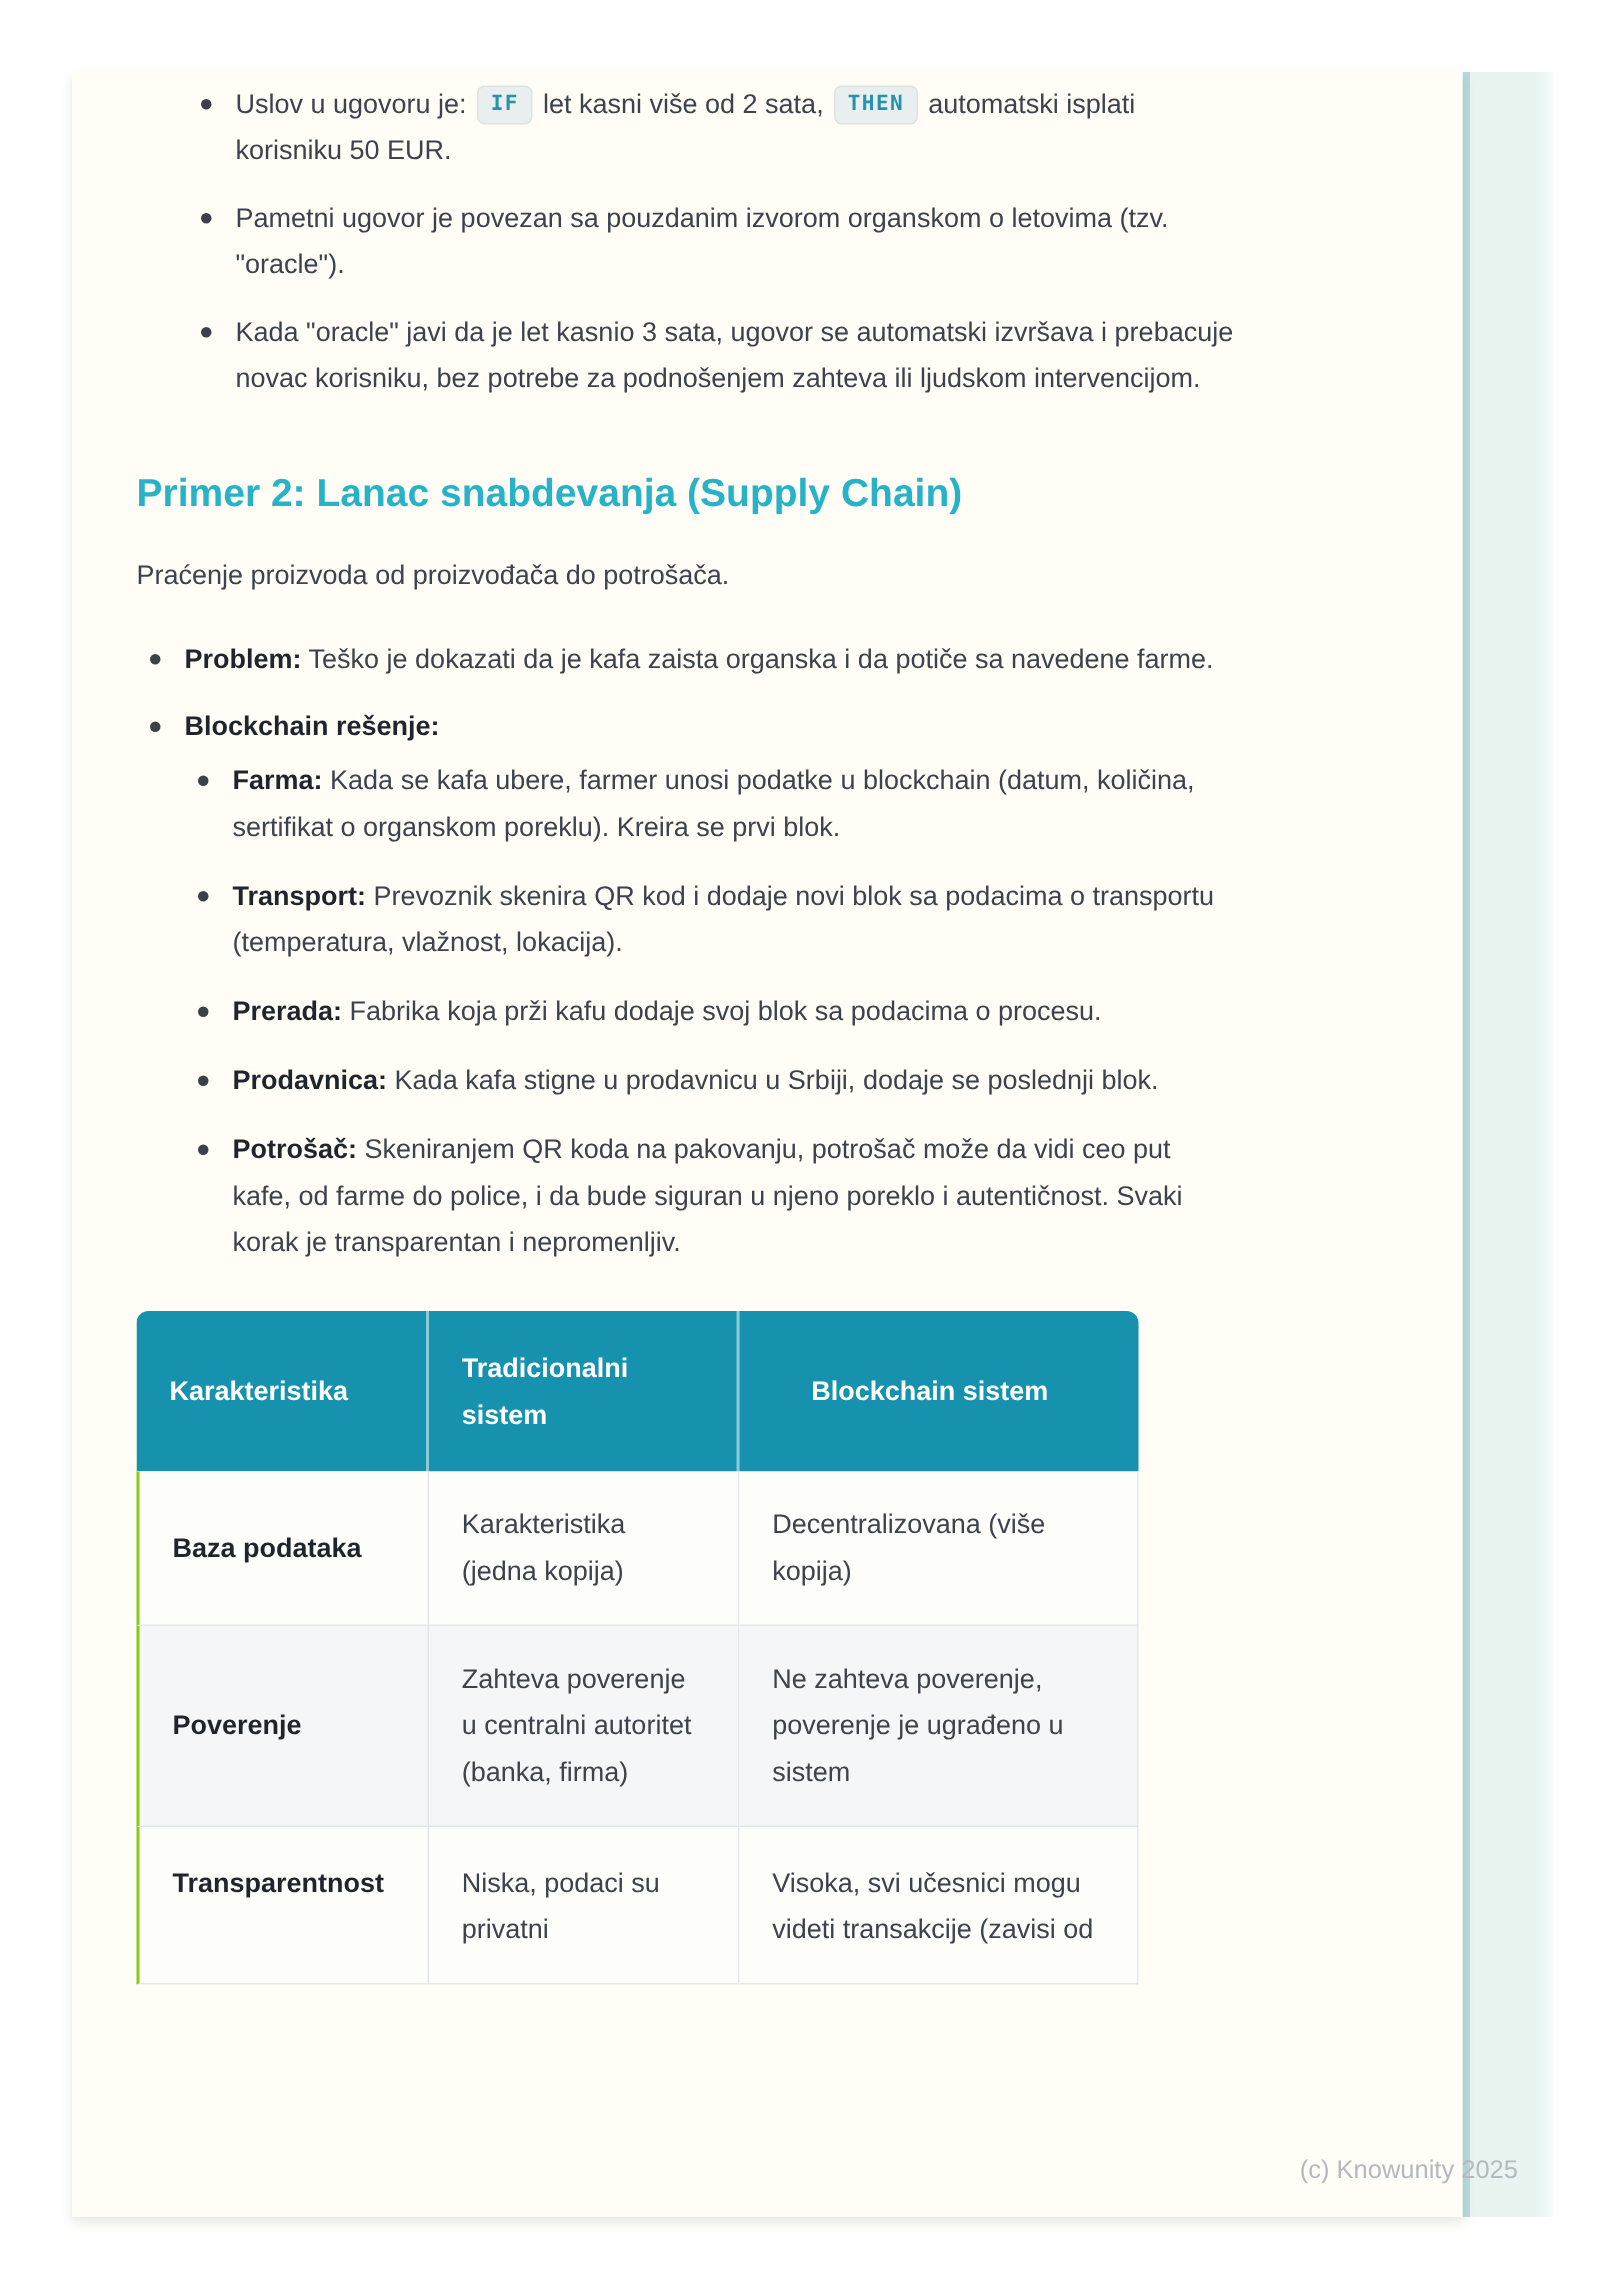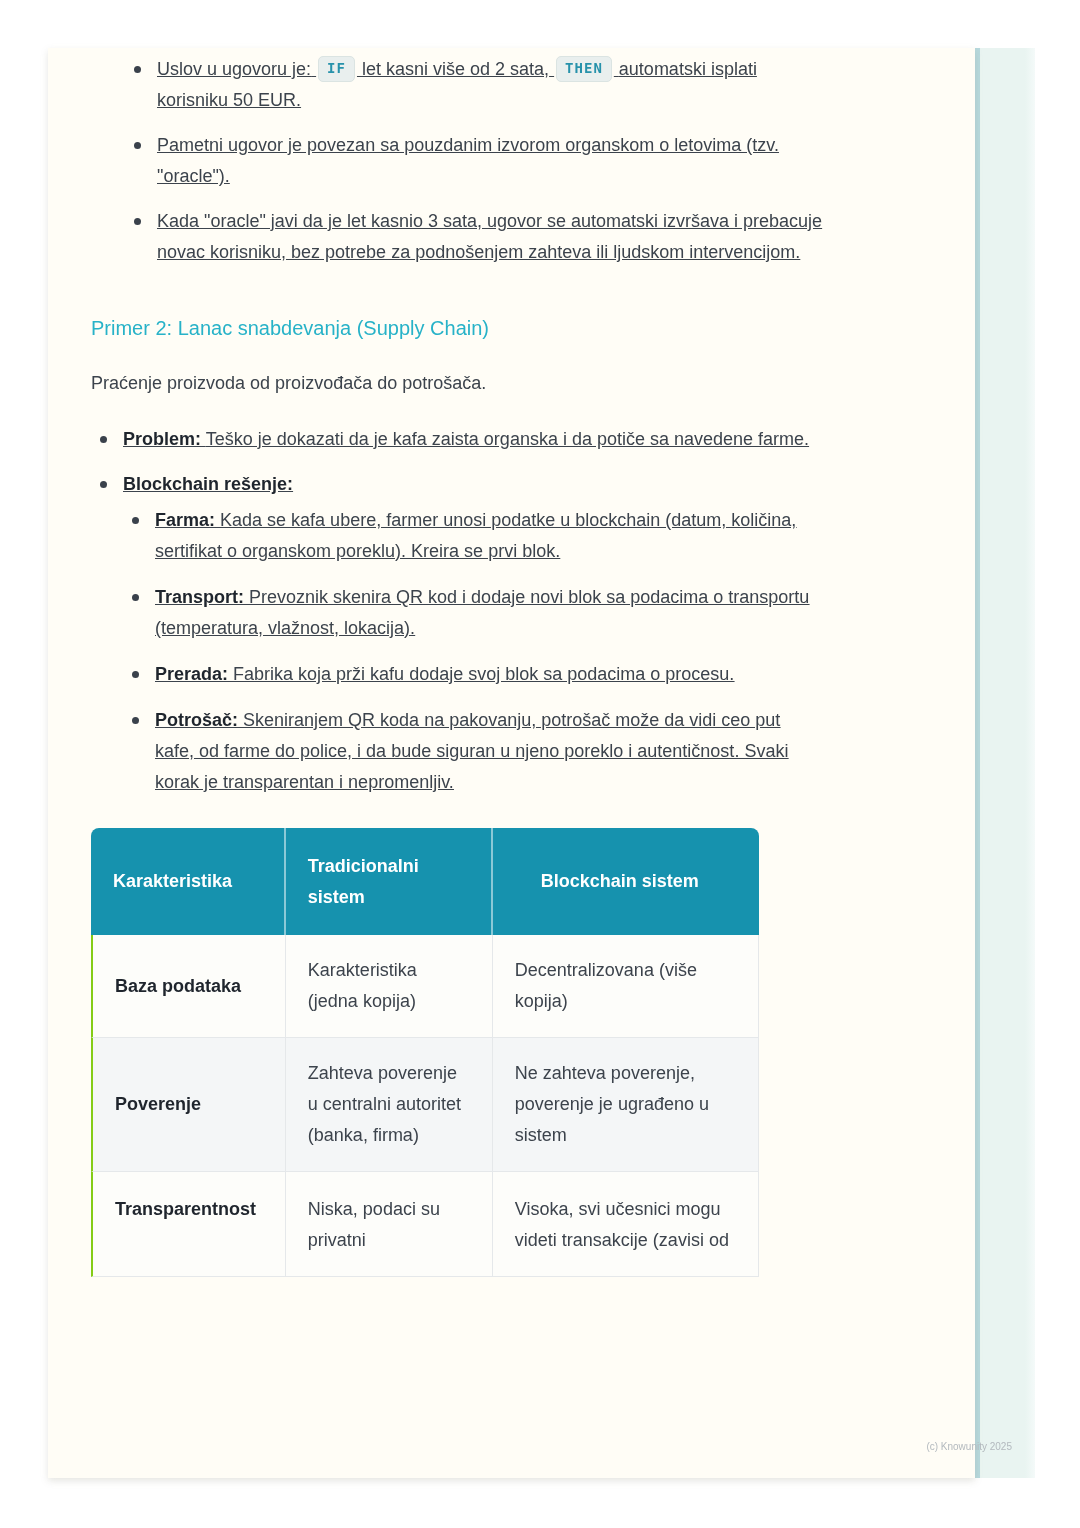--- a/index.html
+++ b/index.html
@@ -31,21 +31,21 @@
   .content {
     box-sizing: border-box;
     padding: 6px 0 0 43px;
     width: 776px; 
     font-size: 18px; line-height: 31px;
     color: #3c434c;
   }
 
   
   ul.blist { list-style: none; margin: 0; padding: 0; }
-  ul.blist > li { position: relative; padding-left: 32px; margin: 0 0 14px 0; text-decoration: underline; }
+  ul.blist > li { position: relative; padding-left: 32px; margin: 0 0 14px 0; }
   ul.blist > li:last-child { margin-bottom: 0; }
   ul.blist > li::before {
     content: ""; position: absolute; left: 9px; top: 12px;
     width: 7px; height: 7px; border-radius: 50%; background: #3a414b;
   }
   ul.indent2 { padding-left: 34px; }
   ul.nested { margin-top: 5px; }
   ul.nested > li { margin-bottom: 15px; }
   .lbl { font-weight: bold; color: #1f252d; }
 
@@ -59,22 +59,22 @@
     background: #e9efee;
     border: 1px solid #dbe4e2;
     border-radius: 5px;
     padding: 1px 8px 2px 8px;
     vertical-align: 2px;
     margin: 0 2px;
   }
 
   h2.section-heading {
     margin: 45px 0 0 0;
-    font-size: 20px; line-height: 30px;
-    font-weight: normal;
+    font-size: 26px; line-height: 30px;
+    font-weight: bold;
     color: #27b2c8;
   }
   p.section-intro { margin: 25px 0 0 0; }
   ul.main-list { margin-top: 25px; }
 
   
   table.cmp {
     margin-top: 30px;
     border-collapse: separate; border-spacing: 0;
     width: 668px;
@@ -100,21 +100,21 @@
     color: #3c434c;
   }
   table.cmp td:first-child { border-left: 2px solid #84cc16; }
   table.cmp tr.alt td { background: #f4f6f7; }
   table.cmp tr.top td { vertical-align: top; padding-top: 22px; }
   table.cmp td.feat { font-weight: bold; color: #1f252d; }
 
   .watermark {
     position: absolute;
     top: 1438px; right: 68px;
-    font-size: 10px; line-height: 18px;
+    font-size: 17px; line-height: 18px;
     color: #b3b9be;
   }
 </style>
 </head>
 <body>
 
 <div class="canvas">
 
   <div class="next-strip"></div>
 
@@ -151,20 +151,24 @@
             </li>
             <li>
               <b class="lbl">Transport:</b>
               <span>Prevoznik skenira QR kod i dodaje novi blok sa podacima o transportu (temperatura, vlažnost, lokacija).</span>
             </li>
             <li>
               <b class="lbl">Prerada:</b>
               <span>Fabrika koja prži kafu dodaje svoj blok sa podacima o procesu.</span>
             </li>
             <li>
+              <b class="lbl">Prodavnica:</b>
+              <span>Kada kafa stigne u prodavnicu u Srbiji, dodaje se poslednji blok.</span>
+            </li>
+            <li>
               <b class="lbl">Potrošač:</b>
               <span>Skeniranjem QR koda na pakovanju, potrošač može da vidi ceo put kafe, od farme do police, i da bude siguran u njeno poreklo i autentičnost. Svaki korak je transparentan i nepromenljiv.</span>
             </li>
           </ul>
         </li>
       </ul>
 
       <table class="cmp">
         <colgroup>
           <col style="width:198px">

